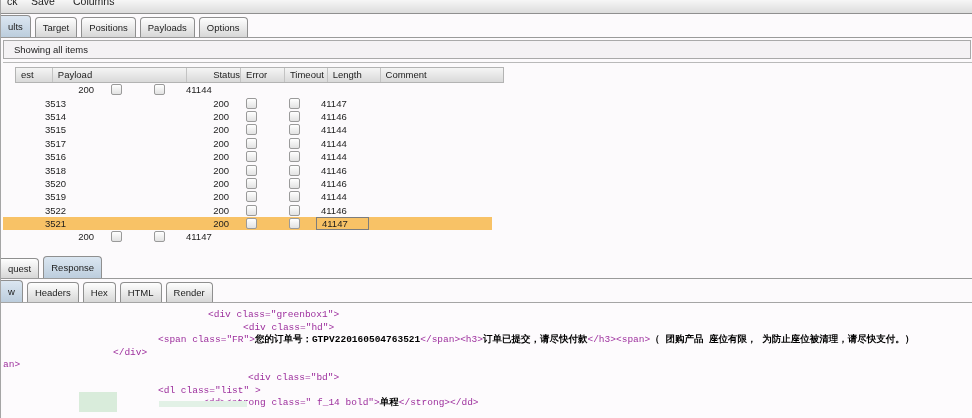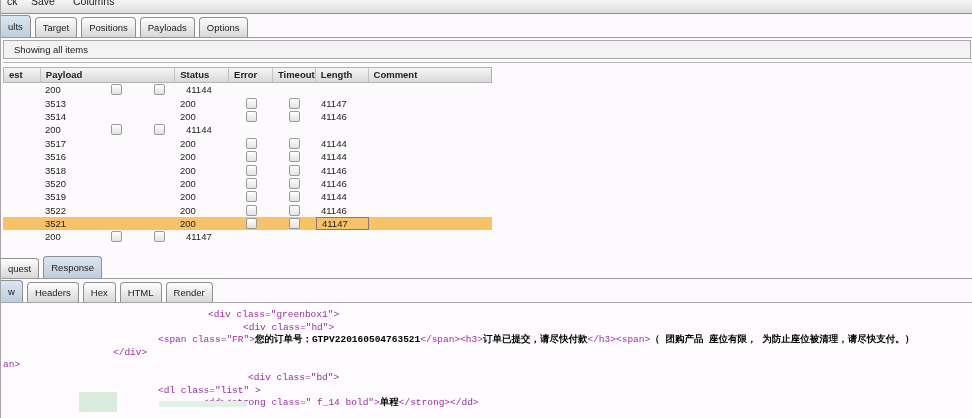--- a/index.html
+++ b/index.html
@@ -23,25 +23,25 @@
   .tab.sel{background:linear-gradient(#dbe6f1,#bccddd);height:21px;line-height:21px;}
   .tab.cut{border-left:none;border-top-left-radius:0;}
 
   
   .filterbar{position:absolute;top:40px;left:2px;right:1px;height:17px;
     border:1px solid #a9a9a9;background:#f4f2f4;font-size:9.5px;color:#222;
     line-height:17px;padding-left:10px;box-sizing:content-box;}
 
   
   .tablewrap{position:absolute;top:62px;left:2px;right:0;height:190px;border-top:1px solid #b9b9b9;}
-  .thead{position:absolute;top:4px;left:0;width:489px;height:16px;display:flex;
-    background:linear-gradient(#f5f5f5,#d9d9d9);border:1px solid #b3b3b3;box-sizing:border-box;font-weight:bold;}
+  .thead{position:absolute;top:4px;left:12px;width:489px;height:16px;display:flex;
+    background:linear-gradient(#f5f5f5,#d9d9d9);border:1px solid #b3b3b3;box-sizing:border-box;}
   .th{font-size:9.5px;color:#222;line-height:14px;padding-left:5px;
     border-right:1px solid #c3c3c3;box-sizing:border-box;white-space:nowrap;overflow:hidden;}
-  .c0{width:37px;}.c1{width:135px;}.c2{width:54px;}.c3{width:44px;}
+  .c0{width:37px;}.c1{width:135px;}.c2{width:54px;text-align:right;}.c3{width:44px;}
   .c4{width:43px;}.c5{width:53px;}.c6{width:123px;border-right:none;}
   .tbody{position:absolute;top:20px;left:0;width:489px;}
   .row{display:flex;height:13.4px;align-items:center;}
   .cell{font-size:9.5px;color:#1c1c1c;padding-left:5px;box-sizing:border-box;
     white-space:nowrap;overflow:hidden;height:13px;line-height:13px;}
   .cbcell{display:flex;align-items:center;justify-content:center;padding:0;}
   .cb{width:9px;height:9px;border:1px solid #9a9a9a;border-radius:2px;
     background:linear-gradient(#ffffff,#e2e2e2);}
   .cellbox{border:1px solid #7d7d7d;line-height:11px;}
 
@@ -122,20 +122,21 @@
         <span class="cb"></span>
           </div>
       <div class="cell c4 cbcell">
         <span class="cb"></span>
           </div>
       <div class="cell c5">41146</div>
       <div class="cell c6"></div>
     </div>
         <div class="row">
       <div class="cell c0"></div>
+      <div class="cell c1">3515</div>
       <div class="cell c2">200</div>
       <div class="cell c3 cbcell">
         <span class="cb"></span>
           </div>
       <div class="cell c4 cbcell">
         <span class="cb"></span>
           </div>
       <div class="cell c5">41144</div>
       <div class="cell c6"></div>
     </div>

